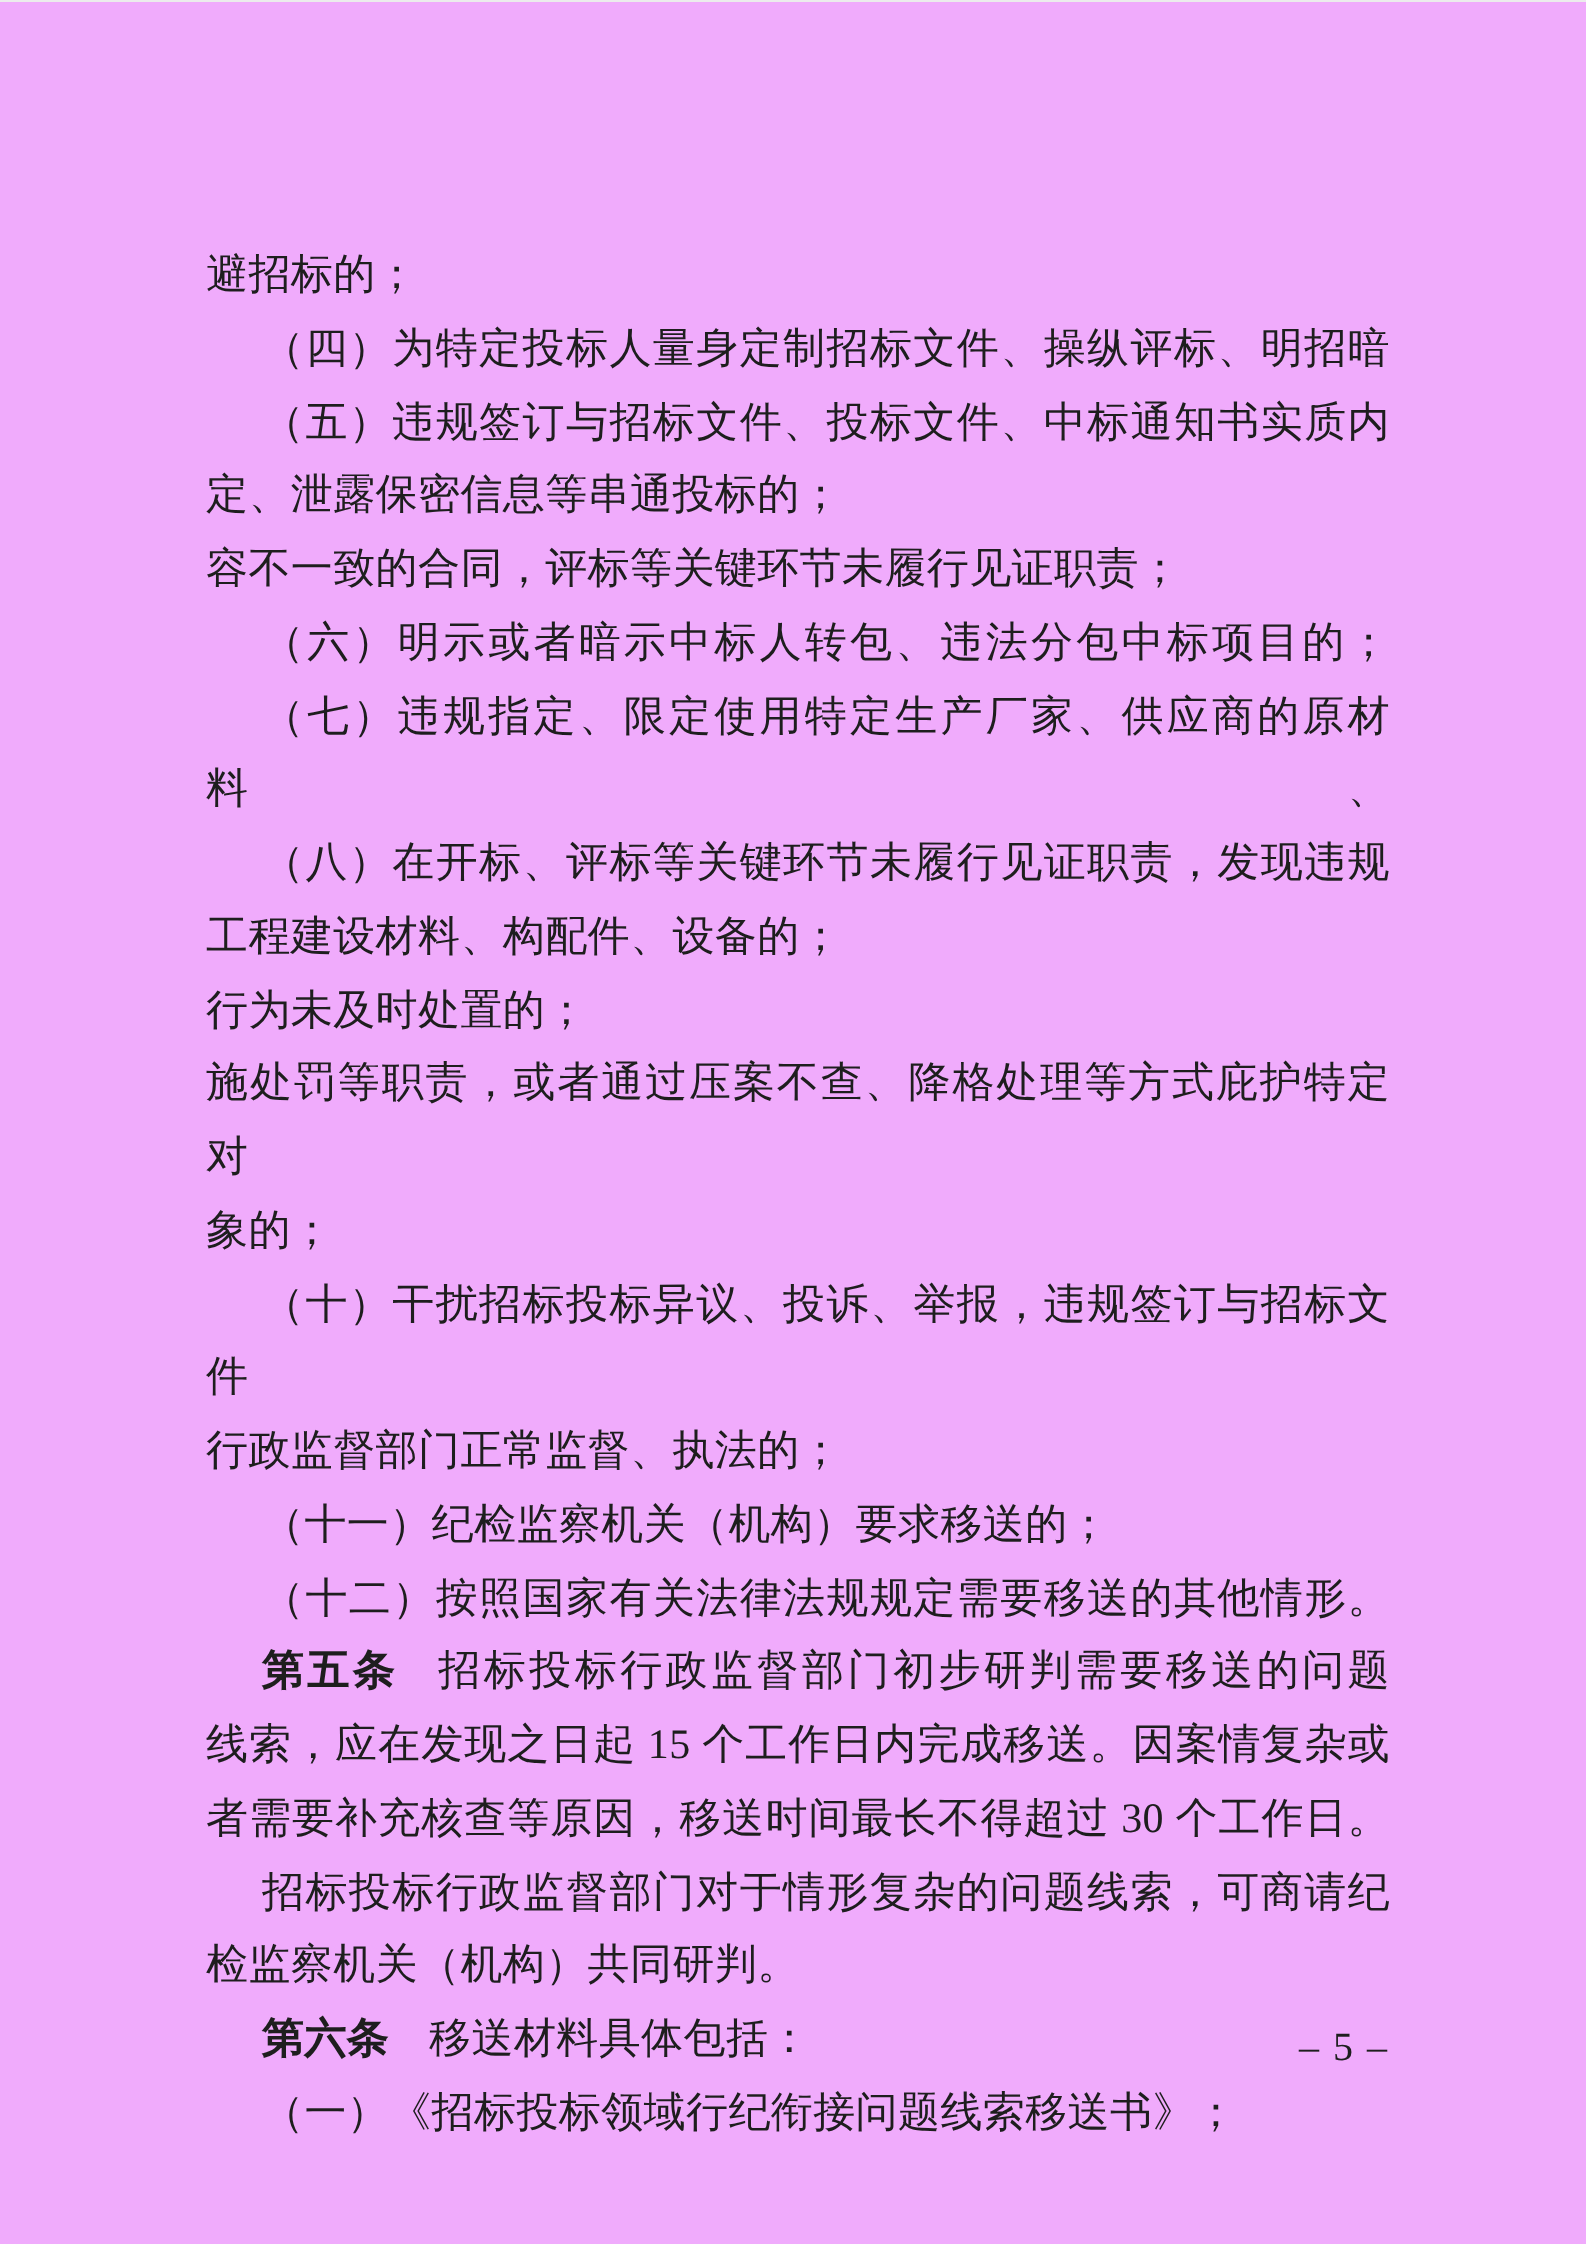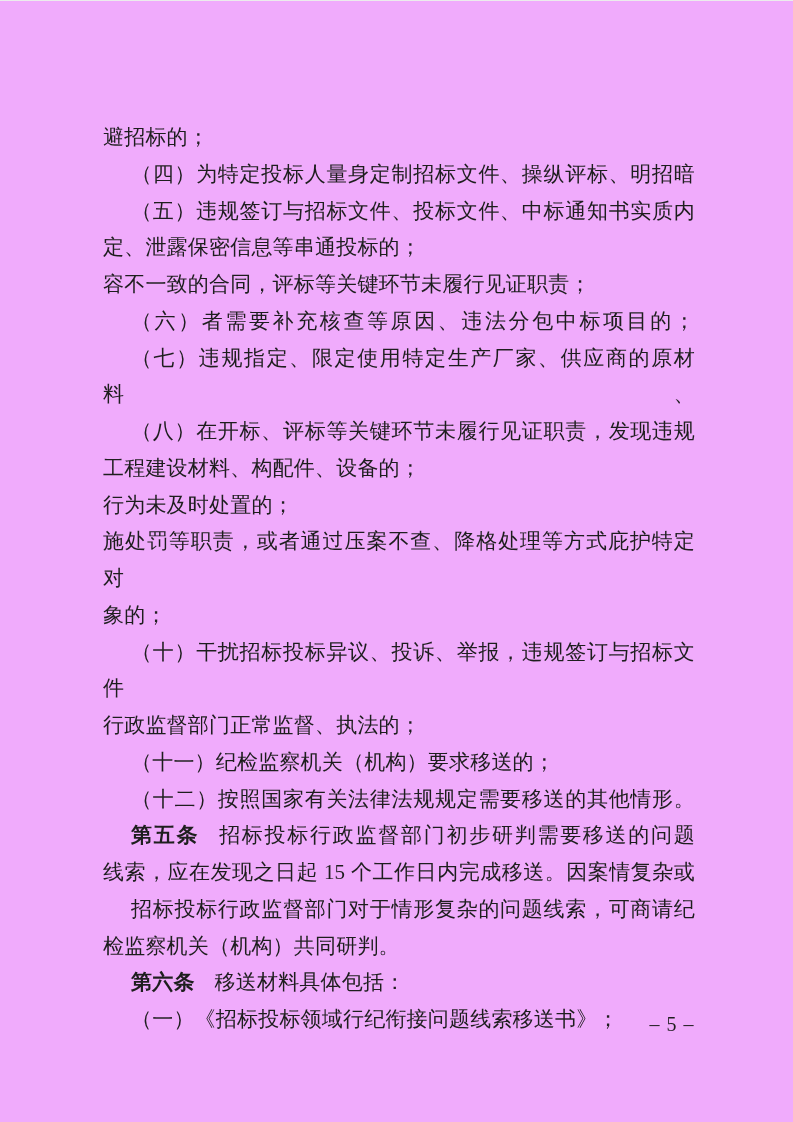--- a/index.html
+++ b/index.html
@@ -62,32 +62,33 @@
 <body>
 
 <div class="page">
   <div class="scan-edge"></div>
   <main class="text-block">
       <div class="line">避招标的；</div>
       <div class="line indent fill">（四）为特定投标人量身定制招标文件、操纵评标、明招暗</div>
       <div class="line indent fill">（五）违规签订与招标文件、投标文件、中标通知书实质内</div>
       <div class="line">定、泄露保密信息等串通投标的；</div>
       <div class="line">容不一致的合同，评标等关键环节未履行见证职责；</div>
-      <div class="line indent fill">（六）者需要补充核查等原因、违法分包中标项目的；</div>
+      <div class="line indent fill">（六）明示或者暗示中标人转包、违法分包中标项目的；</div>
       <div class="line indent fill">（七）违规指定、限定使用特定生产厂家、供应商的原材料、</div>
       <div class="line indent fill">（八）在开标、评标等关键环节未履行见证职责，发现违规</div>
       <div class="line">工程建设材料、构配件、设备的；</div>
       <div class="line">行为未及时处置的；</div>
       <div class="line fill">施处罚等职责，或者通过压案不查、降格处理等方式庇护特定对</div>
       <div class="line">象的；</div>
       <div class="line indent fill">（十）干扰招标投标异议、投诉、举报，违规签订与招标文件</div>
       <div class="line">行政监督部门正常监督、执法的；</div>
       <div class="line indent">（十一）纪检监察机关（机构）要求移送的；</div>
       <div class="line indent fill">（十二）按照国家有关法律法规规定需要移送的其他情形。</div>
       <div class="line indent fill"><b class="term">第五条</b><span>招标投标行政监督部门初步研判需要移送的问题</span></div>
       <div class="line fill">线索，应在发现之日起 15 个工作日内完成移送。因案情复杂或</div>
+      <div class="line fill">者需要补充核查等原因，移送时间最长不得超过 30 个工作日。</div>
       <div class="line indent fill">招标投标行政监督部门对于情形复杂的问题线索，可商请纪</div>
       <div class="line">检监察机关（机构）共同研判。</div>
       <div class="line indent"><b class="term">第六条</b><span>移送材料具体包括：</span></div>
       <div class="line indent">（一）《招标投标领域行纪衔接问题线索移送书》；</div>
     </main>
   <div class="page-number">– 5 –</div>
 </div>
 
 </body></html>

